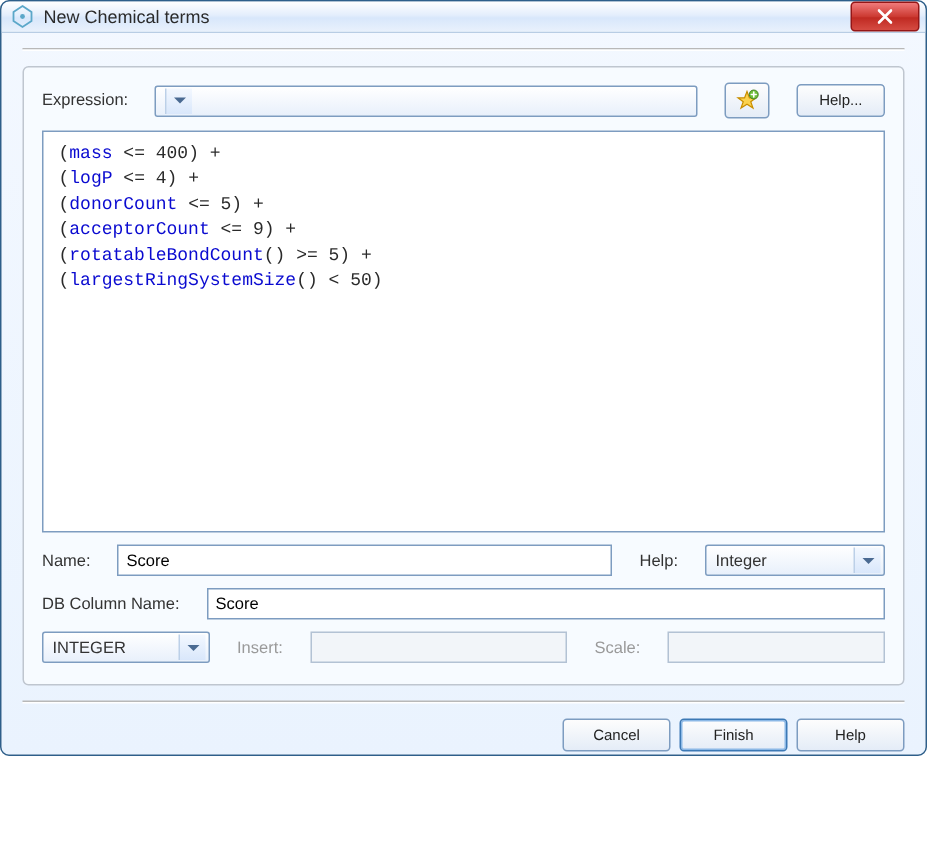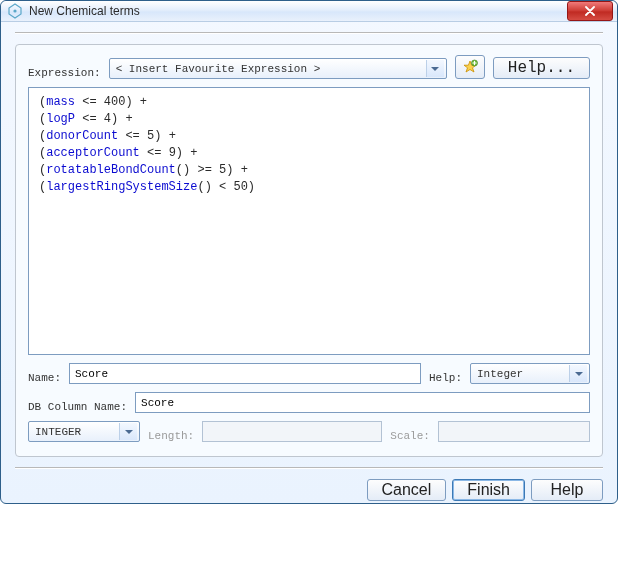--- a/index.html
+++ b/index.html
@@ -67,23 +67,22 @@
     border: 1px solid #bfc6cf;
     border-radius: 4px;
     background: #f7fbff;
     padding: 10px 12px 14px 12px;
     display: flex;
     flex-direction: column;
     gap: 8px;
   }
   .row {
     display: flex;
-    align-items: flex-end;
-    gap: 8px;
-    font-family: Liberation Mono, monospace;
+    align-items: center;
+    gap: 18px;
   }
   .label {
     color: #333;
     white-space: nowrap;
   }
   .disabled-label { color: #9a9a9a; }
   .dropdown {
     flex: 1;
     height: 21px;
     border: 1px solid #7d9cc0;
@@ -112,21 +111,21 @@
   .btn {
     height: 22px;
     border: 1px solid #7d9cc0;
     border-radius: 3px;
     background: linear-gradient(#fdfdfd, #e4ecf7);
     padding: 0 14px;
     display: inline-flex;
     align-items: center;
     justify-content: center;
     color: #222;
-    font-size: 16px;
+    font-size: 10px;
     box-sizing: border-box;
   }
   .btn.default {
     border-color: #3c79b5;
     box-shadow: 0 0 0 1px #8bb8e6 inset;
   }
   .iconbtn {
     width: 28px; height: 22px;
     border: 1px solid #7d9cc0;
     border-radius: 3px;
@@ -202,21 +201,20 @@
   </div>
 
   <div class="content">
     <div class="hr"></div>
 
     <div class="panel">
 
       <div class="row">
         <span class="label">Expression:</span>
         <div class="dropdown">
-          <span class="dd-text">&lt; Insert Favourite Expression &gt;</span>
           <span class="dd-arrow"></span>
         </div>
         <div class="iconbtn">
           <svg width="16" height="16" viewBox="0 0 16 16">
             <polygon points="8,2 9.6,6.2 14,6.2 10.5,8.8 12,13 8,10.5 4,13 5.5,8.8 2,6.2 6.4,6.2" fill="#fbd24e" stroke="#c98e00" stroke-width="0.8"></polygon>
             <circle cx="12.5" cy="4" r="3" fill="#6fbf3a" stroke="#3f7a1f" stroke-width="0.6"></circle>
             <path d="M12.5 2.4 V5.6 M10.9 4 H14.1" stroke="#fff" stroke-width="1.1" stroke-linecap="round"></path>
           </svg>
         </div>
         <div class="btn">
@@ -243,21 +241,21 @@
         <div class="text-input">
           <span>Score</span>
         </div>
       </div>
 
       <div class="row">
         <div class="dropdown small-dd">
           <span class="dd-text">INTEGER</span>
           <span class="dd-arrow"></span>
         </div>
-        <span class="label disabled-label">Length:</span>
+        <span class="label disabled-label">Insert:</span>
         <div class="text-input disabled" style="flex:1.2">
           <span></span>
         </div>
         <span class="label disabled-label">Scale:</span>
         <div class="text-input disabled" style="flex:1">
           <span></span>
         </div>
       </div>
 
     </div>

